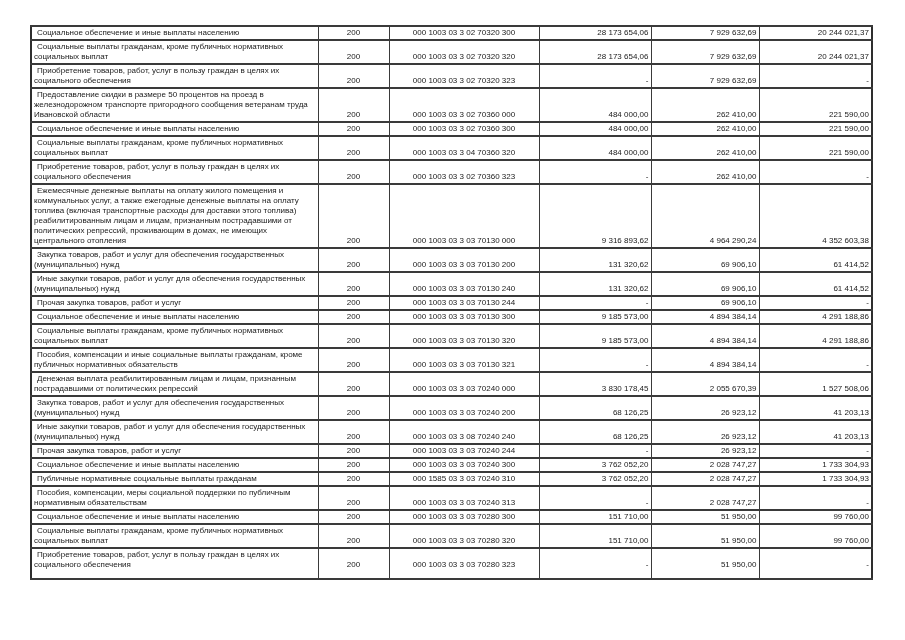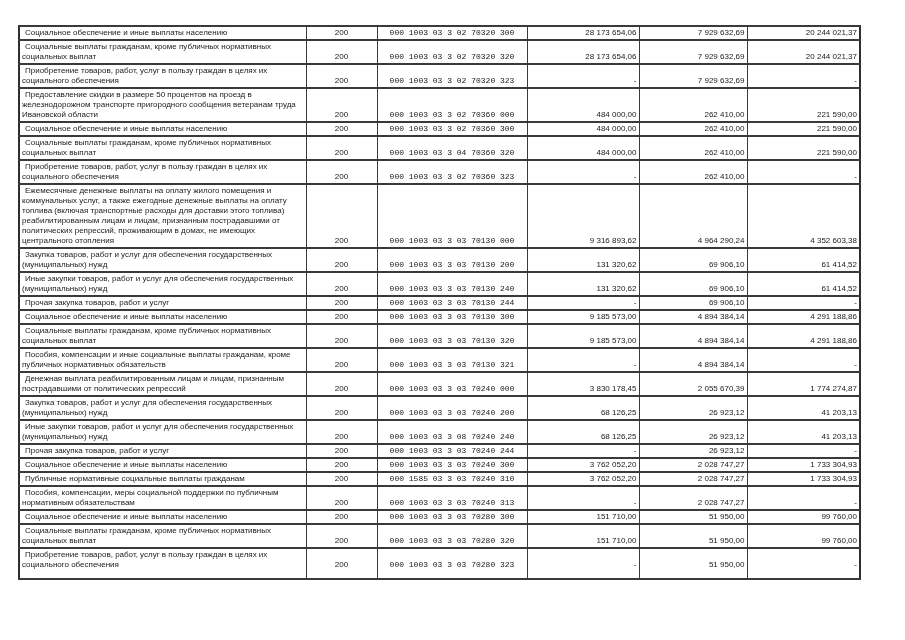--- a/index.html
+++ b/index.html
@@ -10,21 +10,21 @@
   .page {
     position: relative;
     width: 905px;
     height: 640px;
     background: #ffffff;
     overflow: hidden;
     font-family: "Liberation Sans", "DejaVu Sans", sans-serif;
   }
   .table-wrap {
     position: absolute;
-    left: 18px;
+    left: 30px;
     top: 25px;
     width: 841px;
   }
   table.budget {
     border-collapse: collapse;
     table-layout: fixed;
     width: 841px;
     font-size: 8px;
     line-height: 10px;
     color: #1a1a1a;
@@ -35,21 +35,21 @@
     border-top: 2px solid #3a3a3a;
     border-bottom: 2px solid #3a3a3a;
     vertical-align: bottom;
     padding: 1px 2px 1px 2px;
     overflow: hidden;
     word-wrap: break-word;
   }
   table.budget { border: 2px solid #2e2e2e; border-top-width: 1px; }
   td.c-name   { text-align: left; text-indent: 3px; }
   td.c-vol    { text-align: center; margin-top: 23px; }
-  td.c-code   { text-align: center; white-space: nowrap; font-family: Liberation Mono, monospace; }
+  td.c-code   { text-align: center; white-space: nowrap; }
   td.c-amt    { text-align: right; padding-right: 3px; white-space: nowrap; }
   
   tr[data-row="21"] td { }
   tr[data-row="22"] td { height: 22px; }
   tr[data-row="25"] td { padding-bottom: 8px; }
 </style>
 </head>
 <body>
 
 <div class="page">
@@ -175,21 +175,21 @@
     <td class="c-amt">-</td>
     <td class="c-amt">4 894 384,14</td>
     <td class="c-amt">-</td>
   </tr>
           <tr data-row="15">
     <td class="c-name">Денежная выплата реабилитированным лицам и лицам, признанным пострадавшими от политических репрессий</td>
     <td class="c-vol">200</td>
     <td class="c-code">000 1003 03 3 03 70240 000</td>
     <td class="c-amt">3 830 178,45</td>
     <td class="c-amt">2 055 670,39</td>
-    <td class="c-amt">1 774 274,87</td>
+    <td class="c-amt">1 527 508,06</td>
   </tr>
           <tr data-row="16">
     <td class="c-name">Закупка товаров, работ и услуг для обеспечения государственных (муниципальных) нужд</td>
     <td class="c-vol">200</td>
     <td class="c-code">000 1003 03 3 03 70240 200</td>
     <td class="c-amt">68 126,25</td>
     <td class="c-amt">26 923,12</td>
     <td class="c-amt">41 203,13</td>
   </tr>
           <tr data-row="17">

